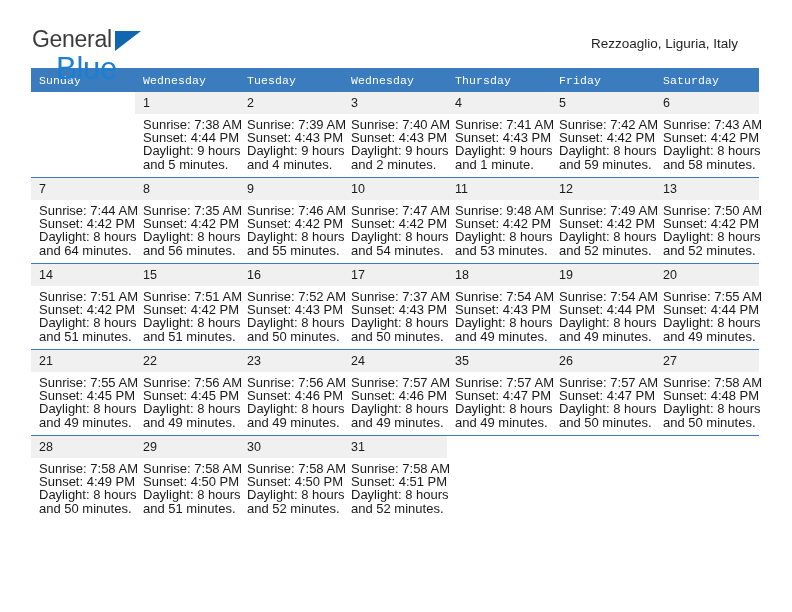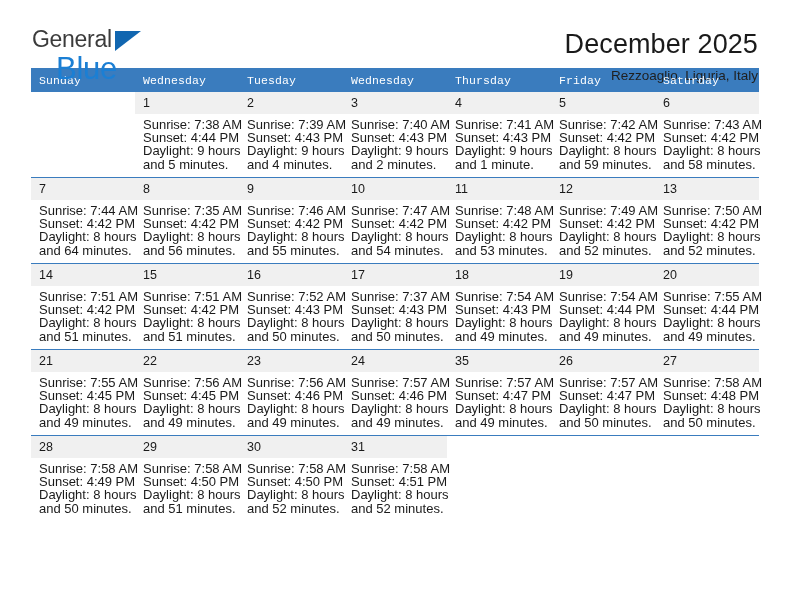--- a/index.html
+++ b/index.html
@@ -21,21 +21,21 @@
     height: 612px;
     box-sizing: border-box;
     padding: 0;
   }
 
   
   .masthead {
     display: flex;
     align-items: flex-start;
     justify-content: space-between;
-    padding: 28px 34px 0 32px;
+    padding: 28px 54px 0 32px;
     height: 68px;
     box-sizing: border-box;
   }
   .logo {
     position: relative;
     width: 120px;
     height: 48px;
     line-height: 1;
   }
   .logo-general {
@@ -142,21 +142,20 @@
 
   <div class="masthead">
 
     <div class="logo">
       <span class="logo-general">General</span>
       <span class="logo-triangle"></span>
       <span class="logo-blue">Blue</span>
     </div>
 
     <div class="titleblock">
-      <h1 class="cal-title">December 2025</h1>
       <p class="cal-subtitle">Rezzoaglio, Liguria, Italy</p>
     </div>
 
   </div>
 
   <div class="cal-wrap">
     <table class="cal">
       <thead>
         <tr>
           <th>Sunday</th>
@@ -267,21 +266,21 @@
               <div class="info">
                 <div>Sunrise: 7:47 AM</div>
                 <div>Sunset: 4:42 PM</div>
                 <div>Daylight: 8 hours</div>
                 <div>and 54 minutes.</div>
               </div>
             </td>
             <td class="daycell">
               <div class="daynum">11</div>
               <div class="info">
-                <div>Sunrise: 7:48 AM</div>
+                <div>Sunrise: 9:48 AM</div>
                 <div>Sunset: 4:42 PM</div>
                 <div>Daylight: 8 hours</div>
                 <div>and 53 minutes.</div>
               </div>
             </td>
             <td class="daycell">
               <div class="daynum">12</div>
               <div class="info">
                 <div>Sunrise: 7:49 AM</div>
                 <div>Sunset: 4:42 PM</div>

